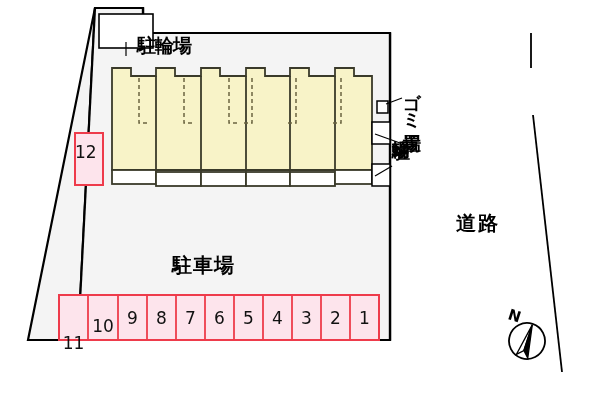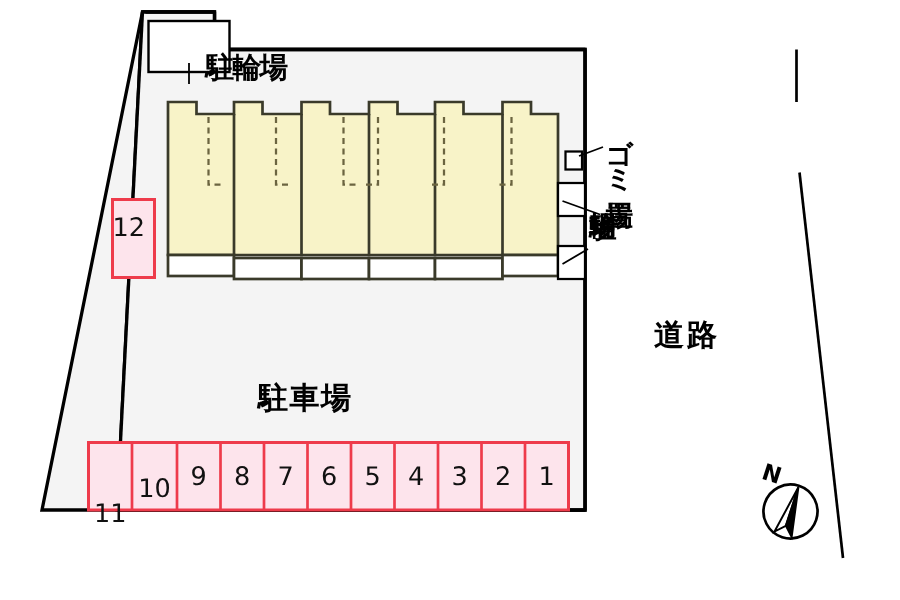--- a/index.html
+++ b/index.html
@@ -114,21 +114,21 @@
 </svg>
 
 <div class="lbl" style="left:93px;top:36px;font-size:19px;font-weight:700;letter-spacing:-1px;padding-left:44px;">駐輪場</div>
 
 <div class="lbl vlbl" style="left:403px;top:80px;font-size:18px;font-weight:700;">ゴミ置場</div>
 
 <div class="lbl vlbl" style="left:392px;top:127px;font-size:18px;font-weight:700;">駐輪場</div>
 
 <div class="lbl" style="left:172px;top:255px;font-size:20px;font-weight:700;letter-spacing:1px;">駐車場</div>
 
-<div class="lbl" style="left:436px;top:213px;font-size:20px;font-weight:700;letter-spacing:2px;">道路</div>
+<div class="lbl" style="left:456px;top:213px;font-size:20px;font-weight:700;letter-spacing:2px;">道路</div>
 
 <div class="lbl" style="left:508px;top:309px;font-size:15px;font-weight:700;transform:rotate(18deg);">N</div>
 
 <div class="stall-num" style="left:75px;top:142px;width:21px;">12</div>
 
 <div class="stall-num" style="left:59px;top:308px;width:29px;margin-top:25px;">11</div>
 <div class="stall-num" style="left:88px;top:316px;width:30px;">10</div>
 <div class="stall-num" style="left:118px;top:308px;width:29px;">9</div>
 <div class="stall-num" style="left:147px;top:308px;width:29px;">8</div>
 <div class="stall-num" style="left:176px;top:308px;width:29px;">7</div>

